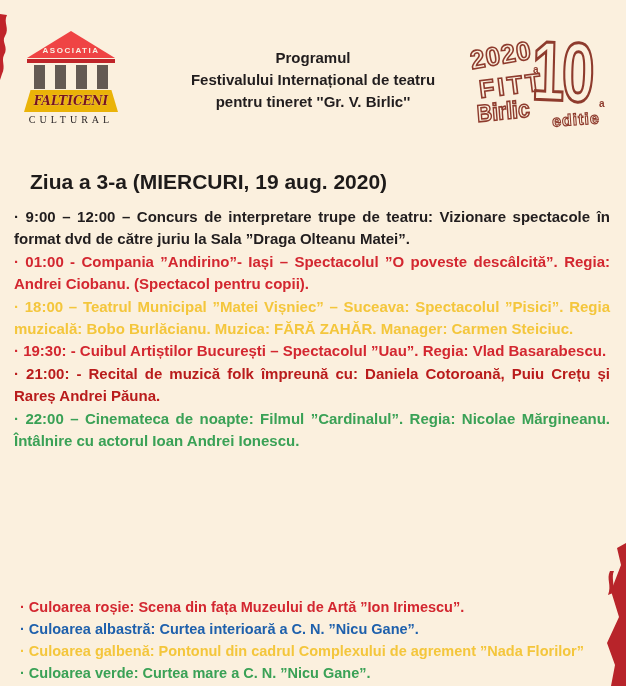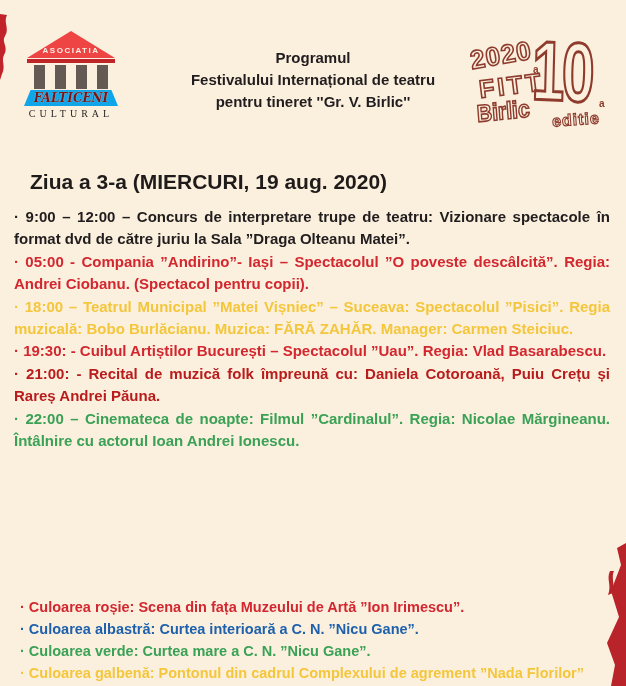--- a/index.html
+++ b/index.html
@@ -20,21 +20,21 @@
     display:flex;align-items:flex-end;justify-content:center;
   }
   .pediment span{
     color:#f8f0e3;font-size:8px;font-weight:bold;letter-spacing:1.5px;
     padding-bottom:3px;white-space:nowrap;
   }
   .architrave{width:88px;height:4px;background:#bf2429;margin:1px auto 0;}
   .columns{width:74px;height:24px;margin:2px auto 0;display:flex;justify-content:space-between;}
   .column{width:11px;height:100%;background:#645a53;}
   .base{
-    width:94px;height:16px;margin:1px auto 0;background:#0ea5e9;
+    width:94px;height:22px;margin:1px auto 0;background:#eab308;
     clip-path:polygon(7% 0,93% 0,100% 100%,0 100%);
     display:flex;align-items:center;justify-content:center;
   }
   .base span{
     font-family:"DejaVu Serif","Liberation Serif",serif;
     font-style:italic;font-weight:bold;font-size:12px;color:#77141a;
     text-shadow:0 0 1px #f2e3c9;white-space:nowrap;
   }
   .cultural{
     margin-top:2px;font-family:"Liberation Serif",serif;font-size:10px;
@@ -127,32 +127,32 @@
       <span class="fl-a2">a</span>
       <span class="fl-editie">editie</span>
     </div>
 
   </header>
 
   <h1 class="day-heading">Ziua a 3-a (MIERCURI, 19 aug. 2020)</h1>
 
   <main class="schedule">
     <p style="color: rgb(33, 29, 30);">·   9:00 – 12:00 – Concurs de interpretare trupe de teatru: Vizionare spectacole în format dvd de către juriu la Sala ”Draga Olteanu Matei”.</p>
-    <p style="color: rgb(211, 39, 48);">· 05:00 -  Compania ”Andirino”- Iași – Spectacolul  ”O poveste descâlcită”. Regia: Andrei Ciobanu.  (Spectacol pentru copii).</p>
+    <p style="color: rgb(211, 39, 48);">· 01:00 -  Compania ”Andirino”- Iași – Spectacolul  ”O poveste descâlcită”. Regia: Andrei Ciobanu.  (Spectacol pentru copii).</p>
     <p style="color: rgb(244, 198, 60);">·  18:00 – Teatrul Municipal ”Matei Vișniec” – Suceava: Spectacolul ”Pisici”. Regia muzicală: Bobo Burlăcianu. Muzica: FĂRĂ ZAHĂR. Manager: Carmen Steiciuc.</p>
     <p style="color: rgb(211, 39, 48);">·  19:30: - Cuibul Artiștilor București –  Spectacolul ”Uau”. Regia: Vlad Basarabescu.</p>
     <p style="color: #b91c1c;">·  21:00: - Recital de muzică folk împreună cu: Daniela Cotoroană, Puiu Crețu și Rareș Andrei Păuna.</p>
     <p style="color: rgb(58, 161, 86);">·  22:00 – Cinemateca de noapte:   Filmul ”Cardinalul”. Regia: Nicolae Mărgineanu.  Întâlnire cu actorul Ioan Andrei Ionescu.</p>
   </main>
 
   <section class="legend">
     <p style="color: rgb(211, 39, 48);">· Culoarea roșie: Scena din fața Muzeului de Artă ”Ion Irimescu”.</p>
     <p style="color: rgb(30, 96, 172);">· Culoarea albastră: Curtea interioară a C. N. ”Nicu Gane”.</p>
+    <p style="color: rgb(244, 198, 60);">· Culoarea galbenă: Pontonul din cadrul Complexului de agrement ”Nada Florilor”</p>
     <p style="color: rgb(58, 161, 86);">· Culoarea verde: Curtea mare a C. N.  ”Nicu Gane”.</p>
-    <p style="color: rgb(244, 198, 60);">· Culoarea galbenă: Pontonul din cadrul Complexului de agrement ”Nada Florilor”</p>
   </section>
 
   <svg class="deco-br" width="24" height="143" viewBox="0 0 24 143">
     <path d="M24 0 L15 5 L19 22 L9 48 L17 74 L5 100 L13 122 L9 143 L24 143 Z" fill="#b8242a"></path>
     <path d="M8 28 C4 36 10 42 6 52 L11 50 C13 42 9 34 12 28 Z" fill="#b8242a"></path>
   </svg>
 
 </div>
 
 </body></html>

